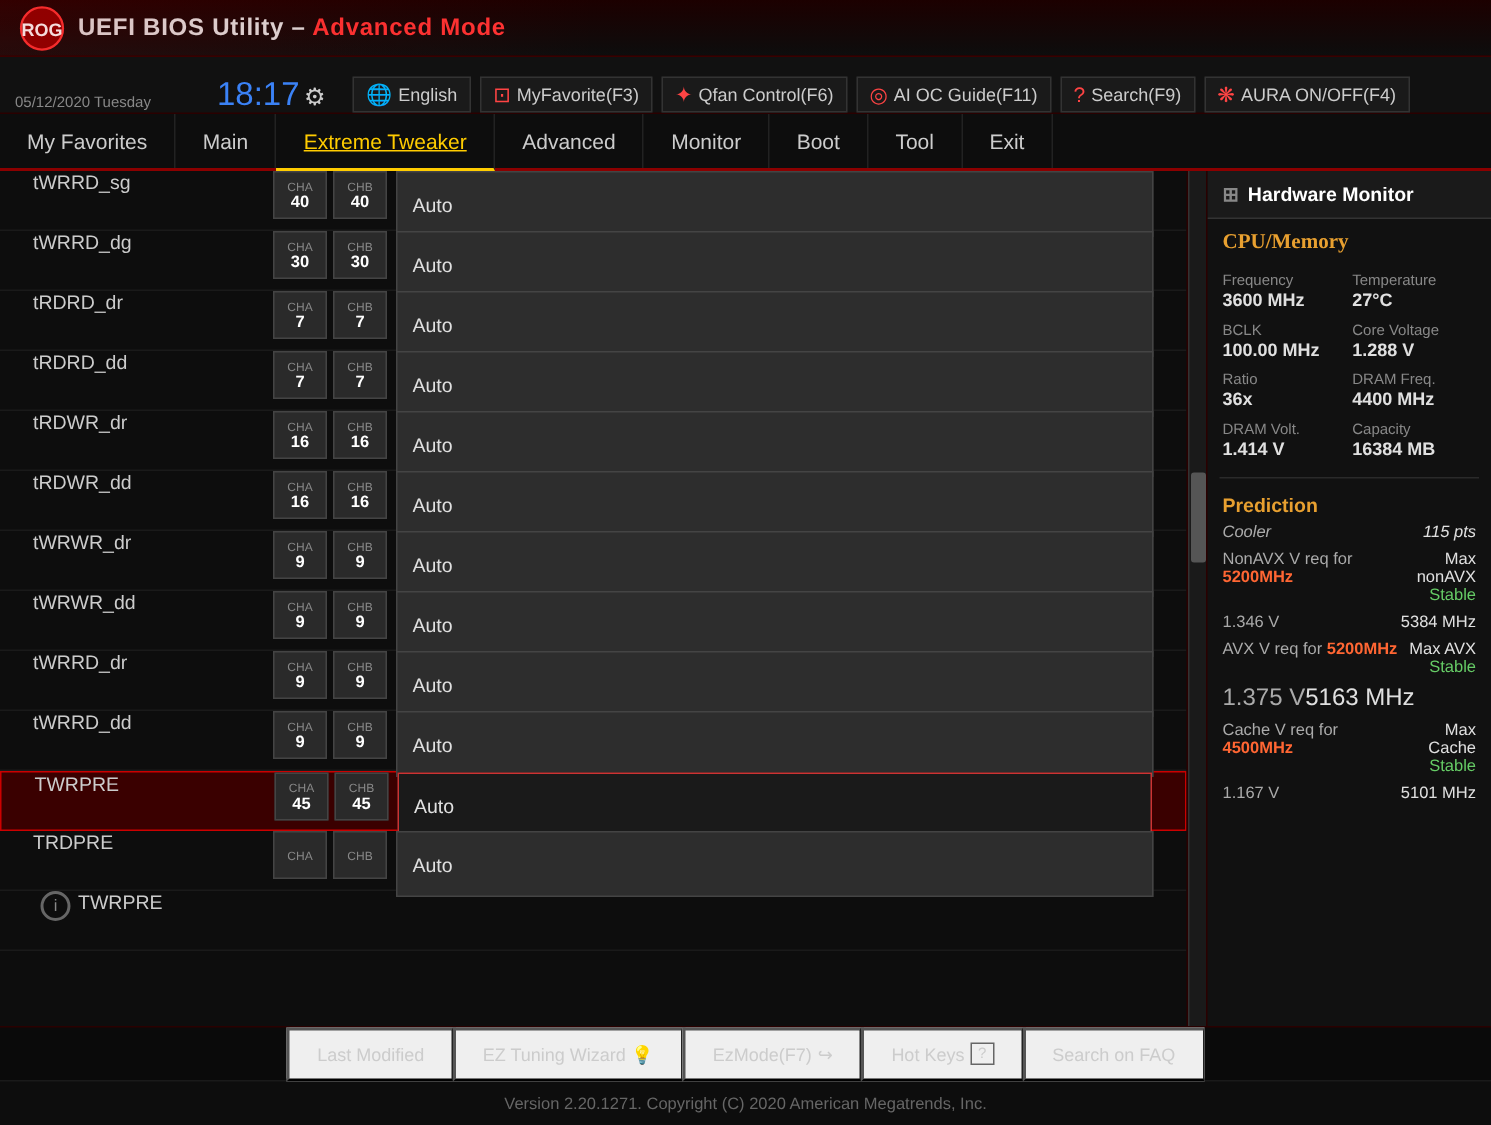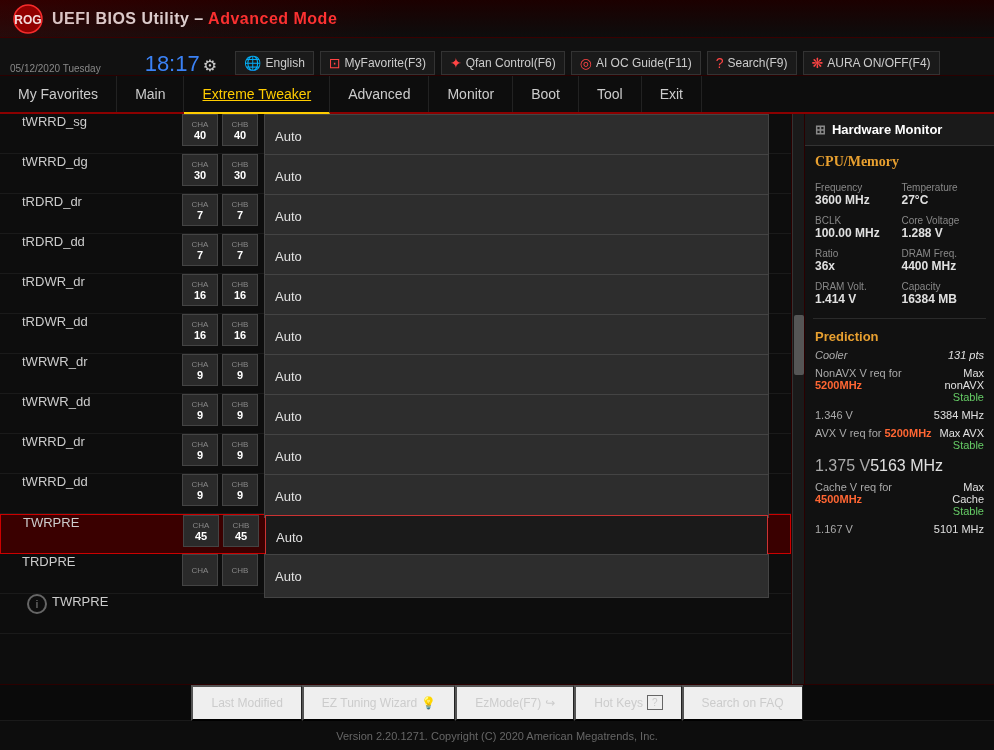--- a/index.html
+++ b/index.html
@@ -578,21 +578,21 @@
         <div class="stat-cell">
     <div class="stat-label">Capacity</div>
     <div class="stat-value">16384 MB</div>
   </div>
       </div>
     <div class="divider"></div>
     <div class="prediction-title">Prediction</div>
     <div id="predictions-container">
         <div style="display: flex; justify-content: space-between; padding: 3px 10px; font-size: 11px; font-style: italic;">
     <span style="color:#aaa">Cooler</span>
-    <span style="color:#e0e0e0;text-align:right">131 pts</span>
+    <span style="color:#e0e0e0;text-align:right">115 pts</span>
   </div>
         <div style="display: flex; justify-content: space-between; padding: 3px 10px; font-size: 11px;">
     <span style="color:#aaa">NonAVX V req for <span style="color:#ff6633;font-weight:bold">5200MHz</span></span>
     <span style="color:#e0e0e0;text-align:right">Max nonAVX<br><span style="color:#66cc66">Stable</span></span>
   </div>
         <div style="display: flex; justify-content: space-between; padding: 3px 10px; font-size: 11px;">
     <span style="color:#aaa">1.346 V</span>
     <span style="color:#e0e0e0;text-align:right">5384 MHz</span>
   </div>
         <div style="display: flex; justify-content: space-between; padding: 3px 10px; font-size: 11px;">

